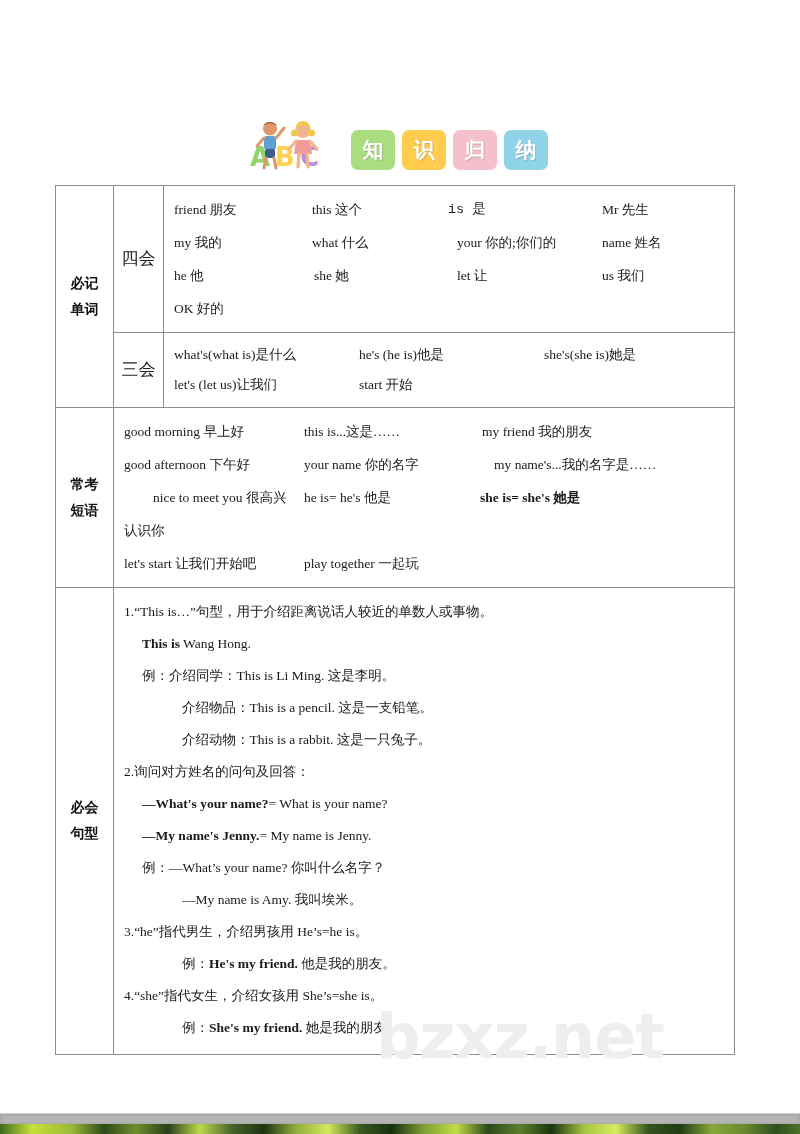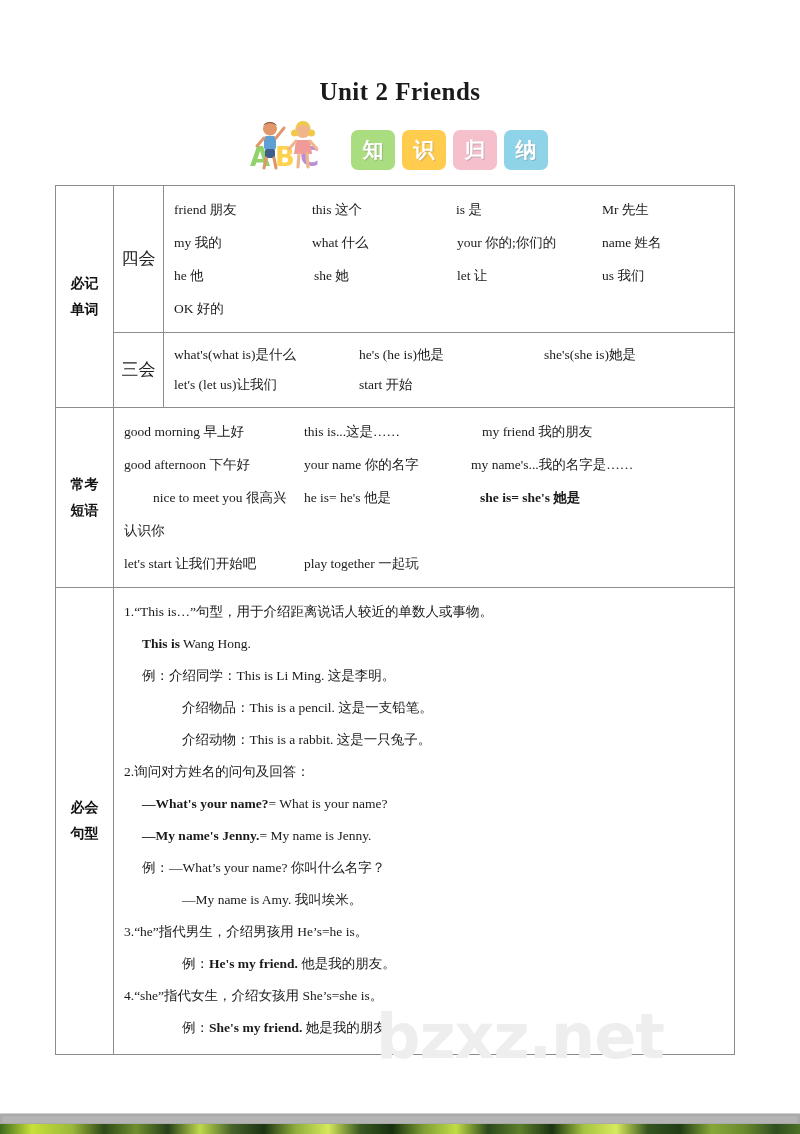--- a/index.html
+++ b/index.html
@@ -180,21 +180,20 @@
       #d6e85a 41%, #3a5a22 45%, #17300f 49%, #7f9f33 53%, #c2dc46 57%,
       #2b4a1c 61%, #5d7f2b 65%, #1b3511 69%, #a5c442 73%, #d8ea5c 77%,
       #35551f 81%, #203d15 85%, #87a838 89%, #6a8a2e 93%, #2f5020 97%, #4d7126 100%);
   }
 </style>
 </head>
 <body>
 
 <div class="page">
 
-  <div class="title">Unit 2 Friends</div>
 
   <div class="banner">
     <div class="kids">
       <svg class="kid-svg" width="96" height="50" viewBox="0 0 96 50" xmlns="http://www.w3.org/2000/svg">
 
         <text x="2" y="46" font-family="DejaVu Sans, sans-serif" font-size="26" font-weight="bold" fill="#8fd36a">A</text>
         <text x="27" y="46" font-family="DejaVu Sans, sans-serif" font-size="26" font-weight="bold" fill="#ffd24d">B</text>
         <text x="52" y="46" font-family="DejaVu Sans, sans-serif" font-size="26" font-weight="bold" fill="#b98fd8">C</text>
 
         <g>
@@ -238,21 +237,21 @@
         <td class="rowlabel" rowspan="2">
           <div>必记</div>
           <div>单词</div>
         </td>
         <td class="sublabel">四会</td>
         <td>
           <div class="cellpad" id="sihui-body">
               <div class="wordrow">
                 <span class="w" style="left: 0px;">friend  朋友</span>
                 <span class="w" style="left: 138px;">this  这个</span>
-                <span class="w" style="left: 282px;">is  是</span>
+                <span class="w" style="left: 274px; font-family: Liberation Mono, monospace;">is  是</span>
                 <span class="w" style="left: 428px;">Mr  先生</span>
               </div>
               <div class="wordrow">
                 <span class="w" style="left: 0px;">my  我的</span>
                 <span class="w" style="left: 138px;">what  什么</span>
                 <span class="w" style="left: 283px;">your  你的;你们的</span>
                 <span class="w" style="left: 428px;">name  姓名</span>
               </div>
               <div class="wordrow">
                 <span class="w" style="left: 0px;">he  他</span>
@@ -290,21 +289,21 @@
         <td colspan="2">
           <div class="cellpad" id="phrases-body">
               <div class="phrow">
                 <span class="w" style="left: 0px;">good morning 早上好</span>
                 <span class="w" style="left: 180px;">this is...这是……</span>
                 <span class="w" style="left: 358px;">my friend 我的朋友</span>
               </div>
               <div class="phrow">
                 <span class="w" style="left: 0px;">good afternoon 下午好</span>
                 <span class="w" style="left: 180px;">your name 你的名字</span>
-                <span class="w" style="left: 347px; text-align: center;">my name's...我的名字是……</span>
+                <span class="w" style="left: 370px; text-align: center;">my name's...我的名字是……</span>
               </div>
               <div class="phrow">
                 <span class="w" style="left: 0px; margin-left: 29px;">nice to meet you 很高兴</span>
                 <span class="w" style="left: 180px;">he is= he's 他是</span>
                 <span class="w" style="left: 356px; font-weight: bold;">she is= she's 她是</span>
               </div>
               <div class="phrow">
                 <span class="w" style="left: 0px;">认识你</span>
               </div>
               <div class="phrow">

